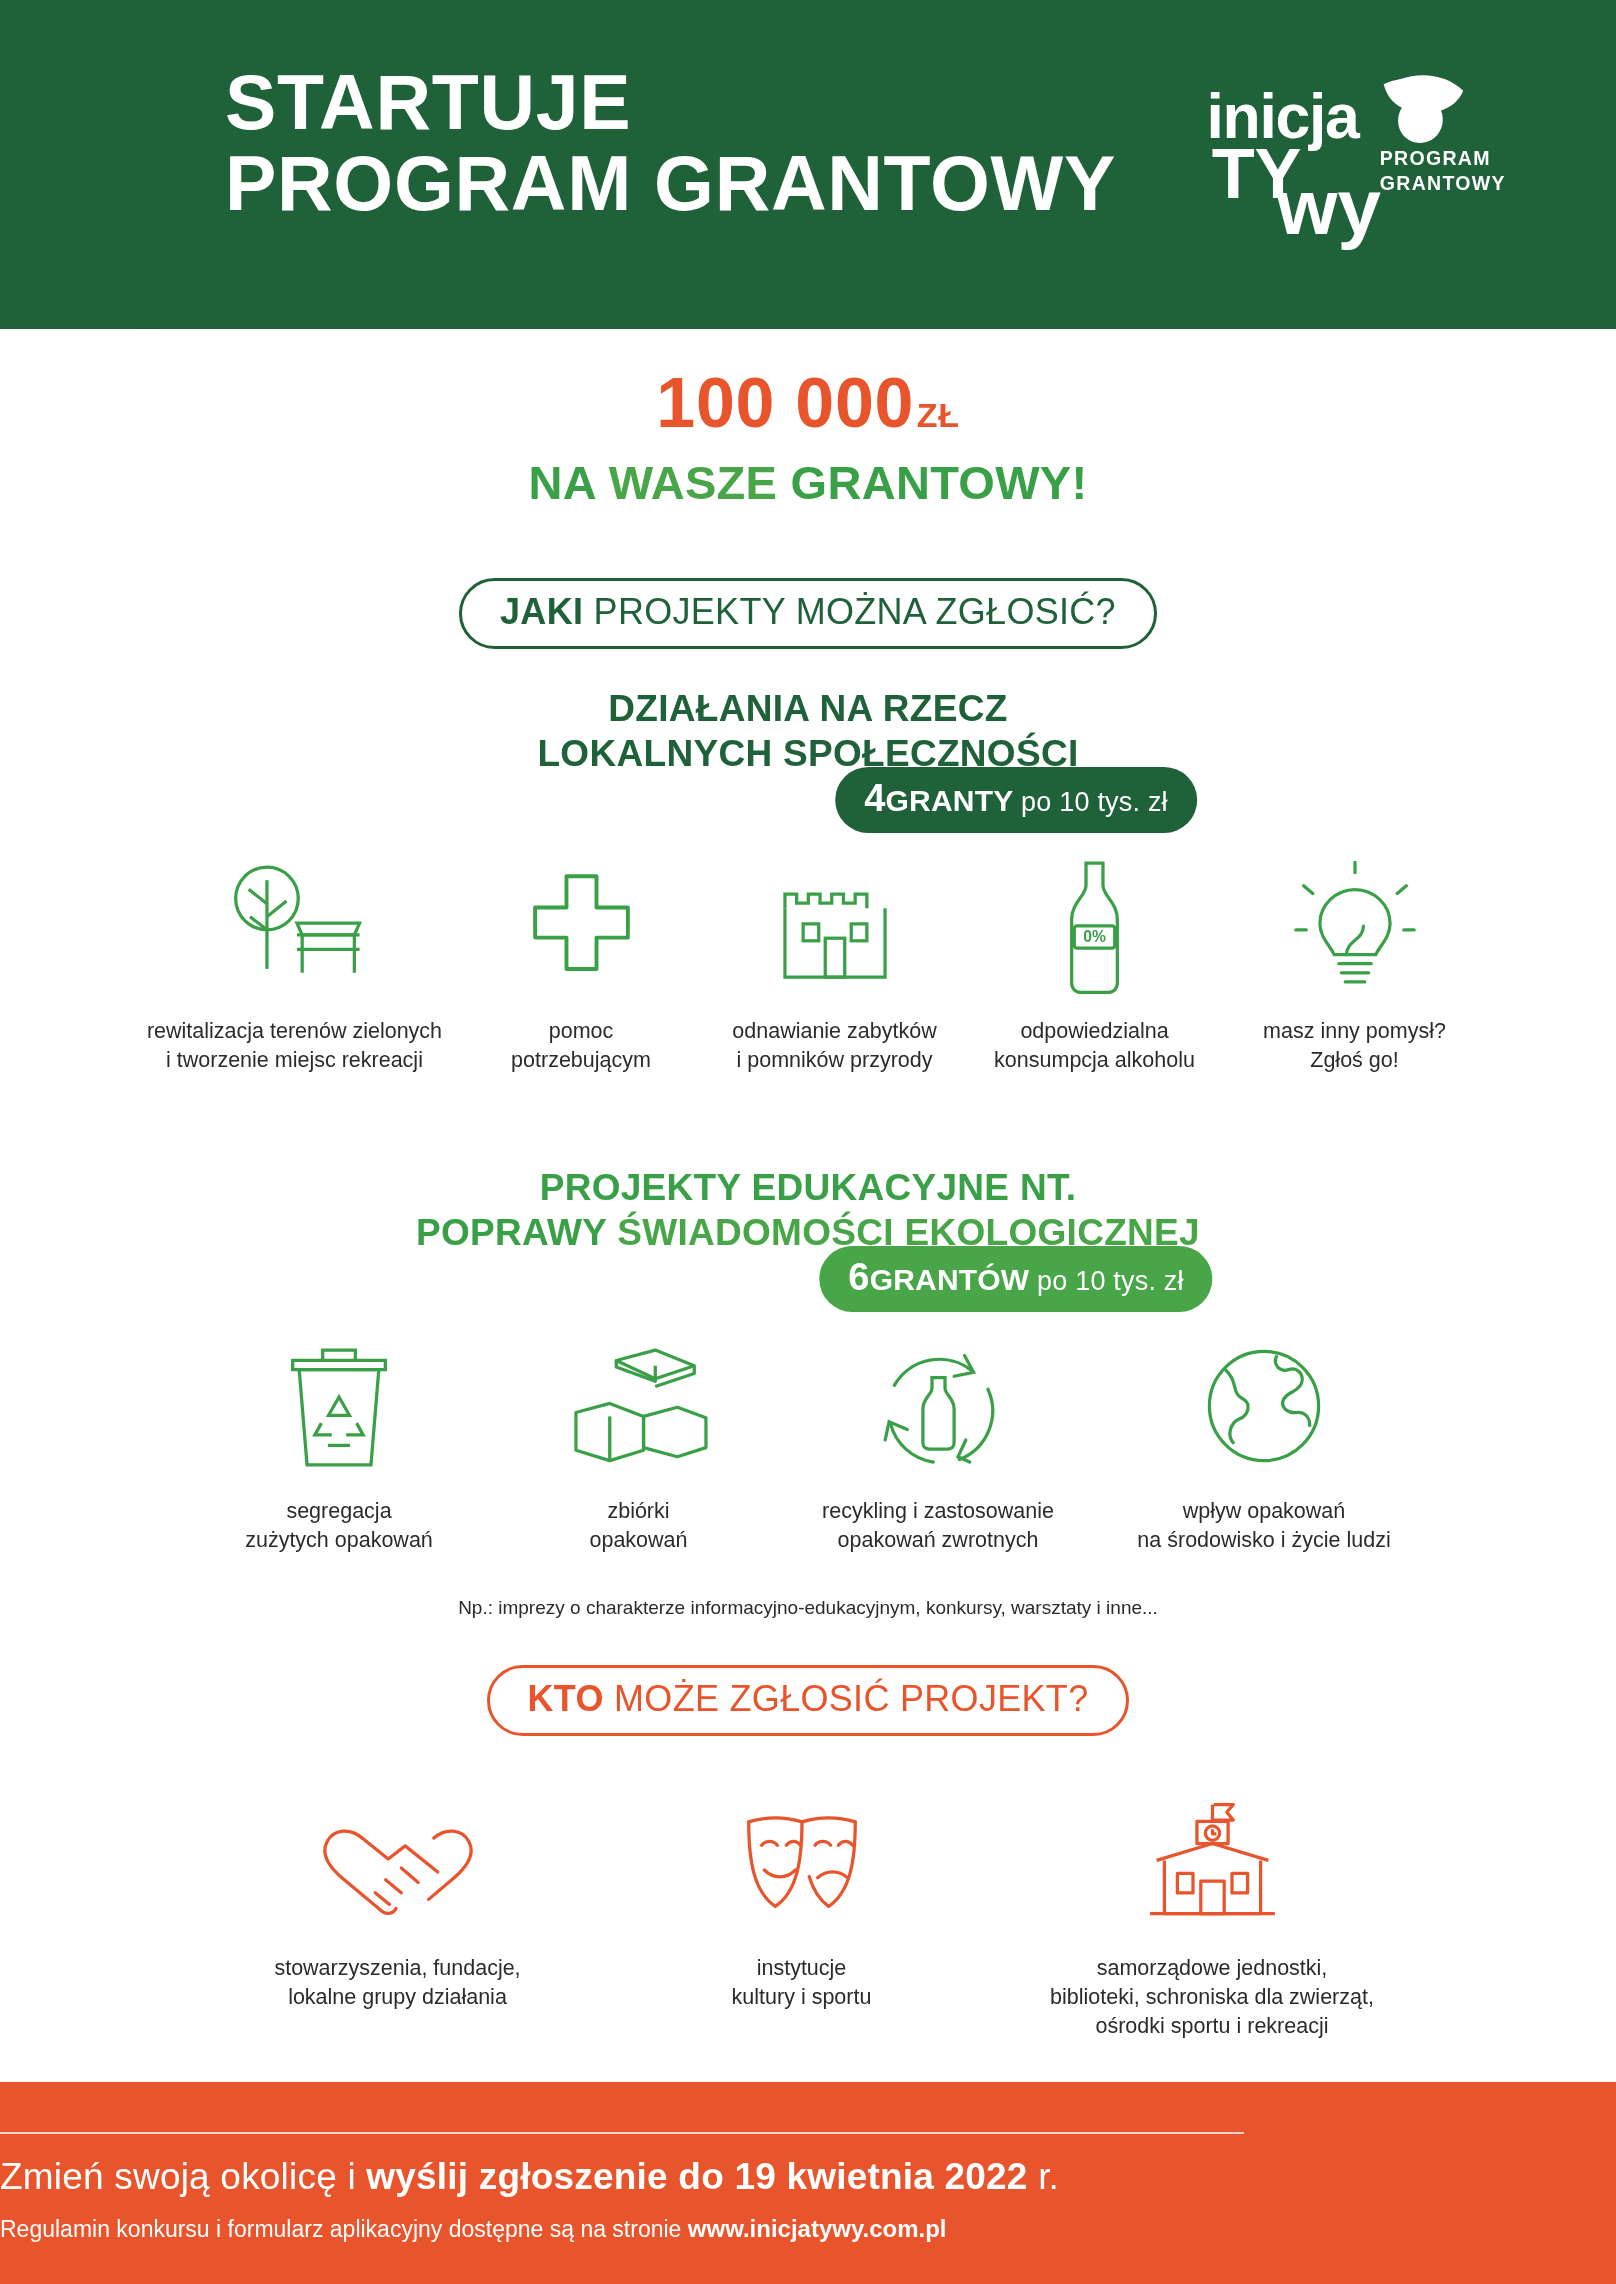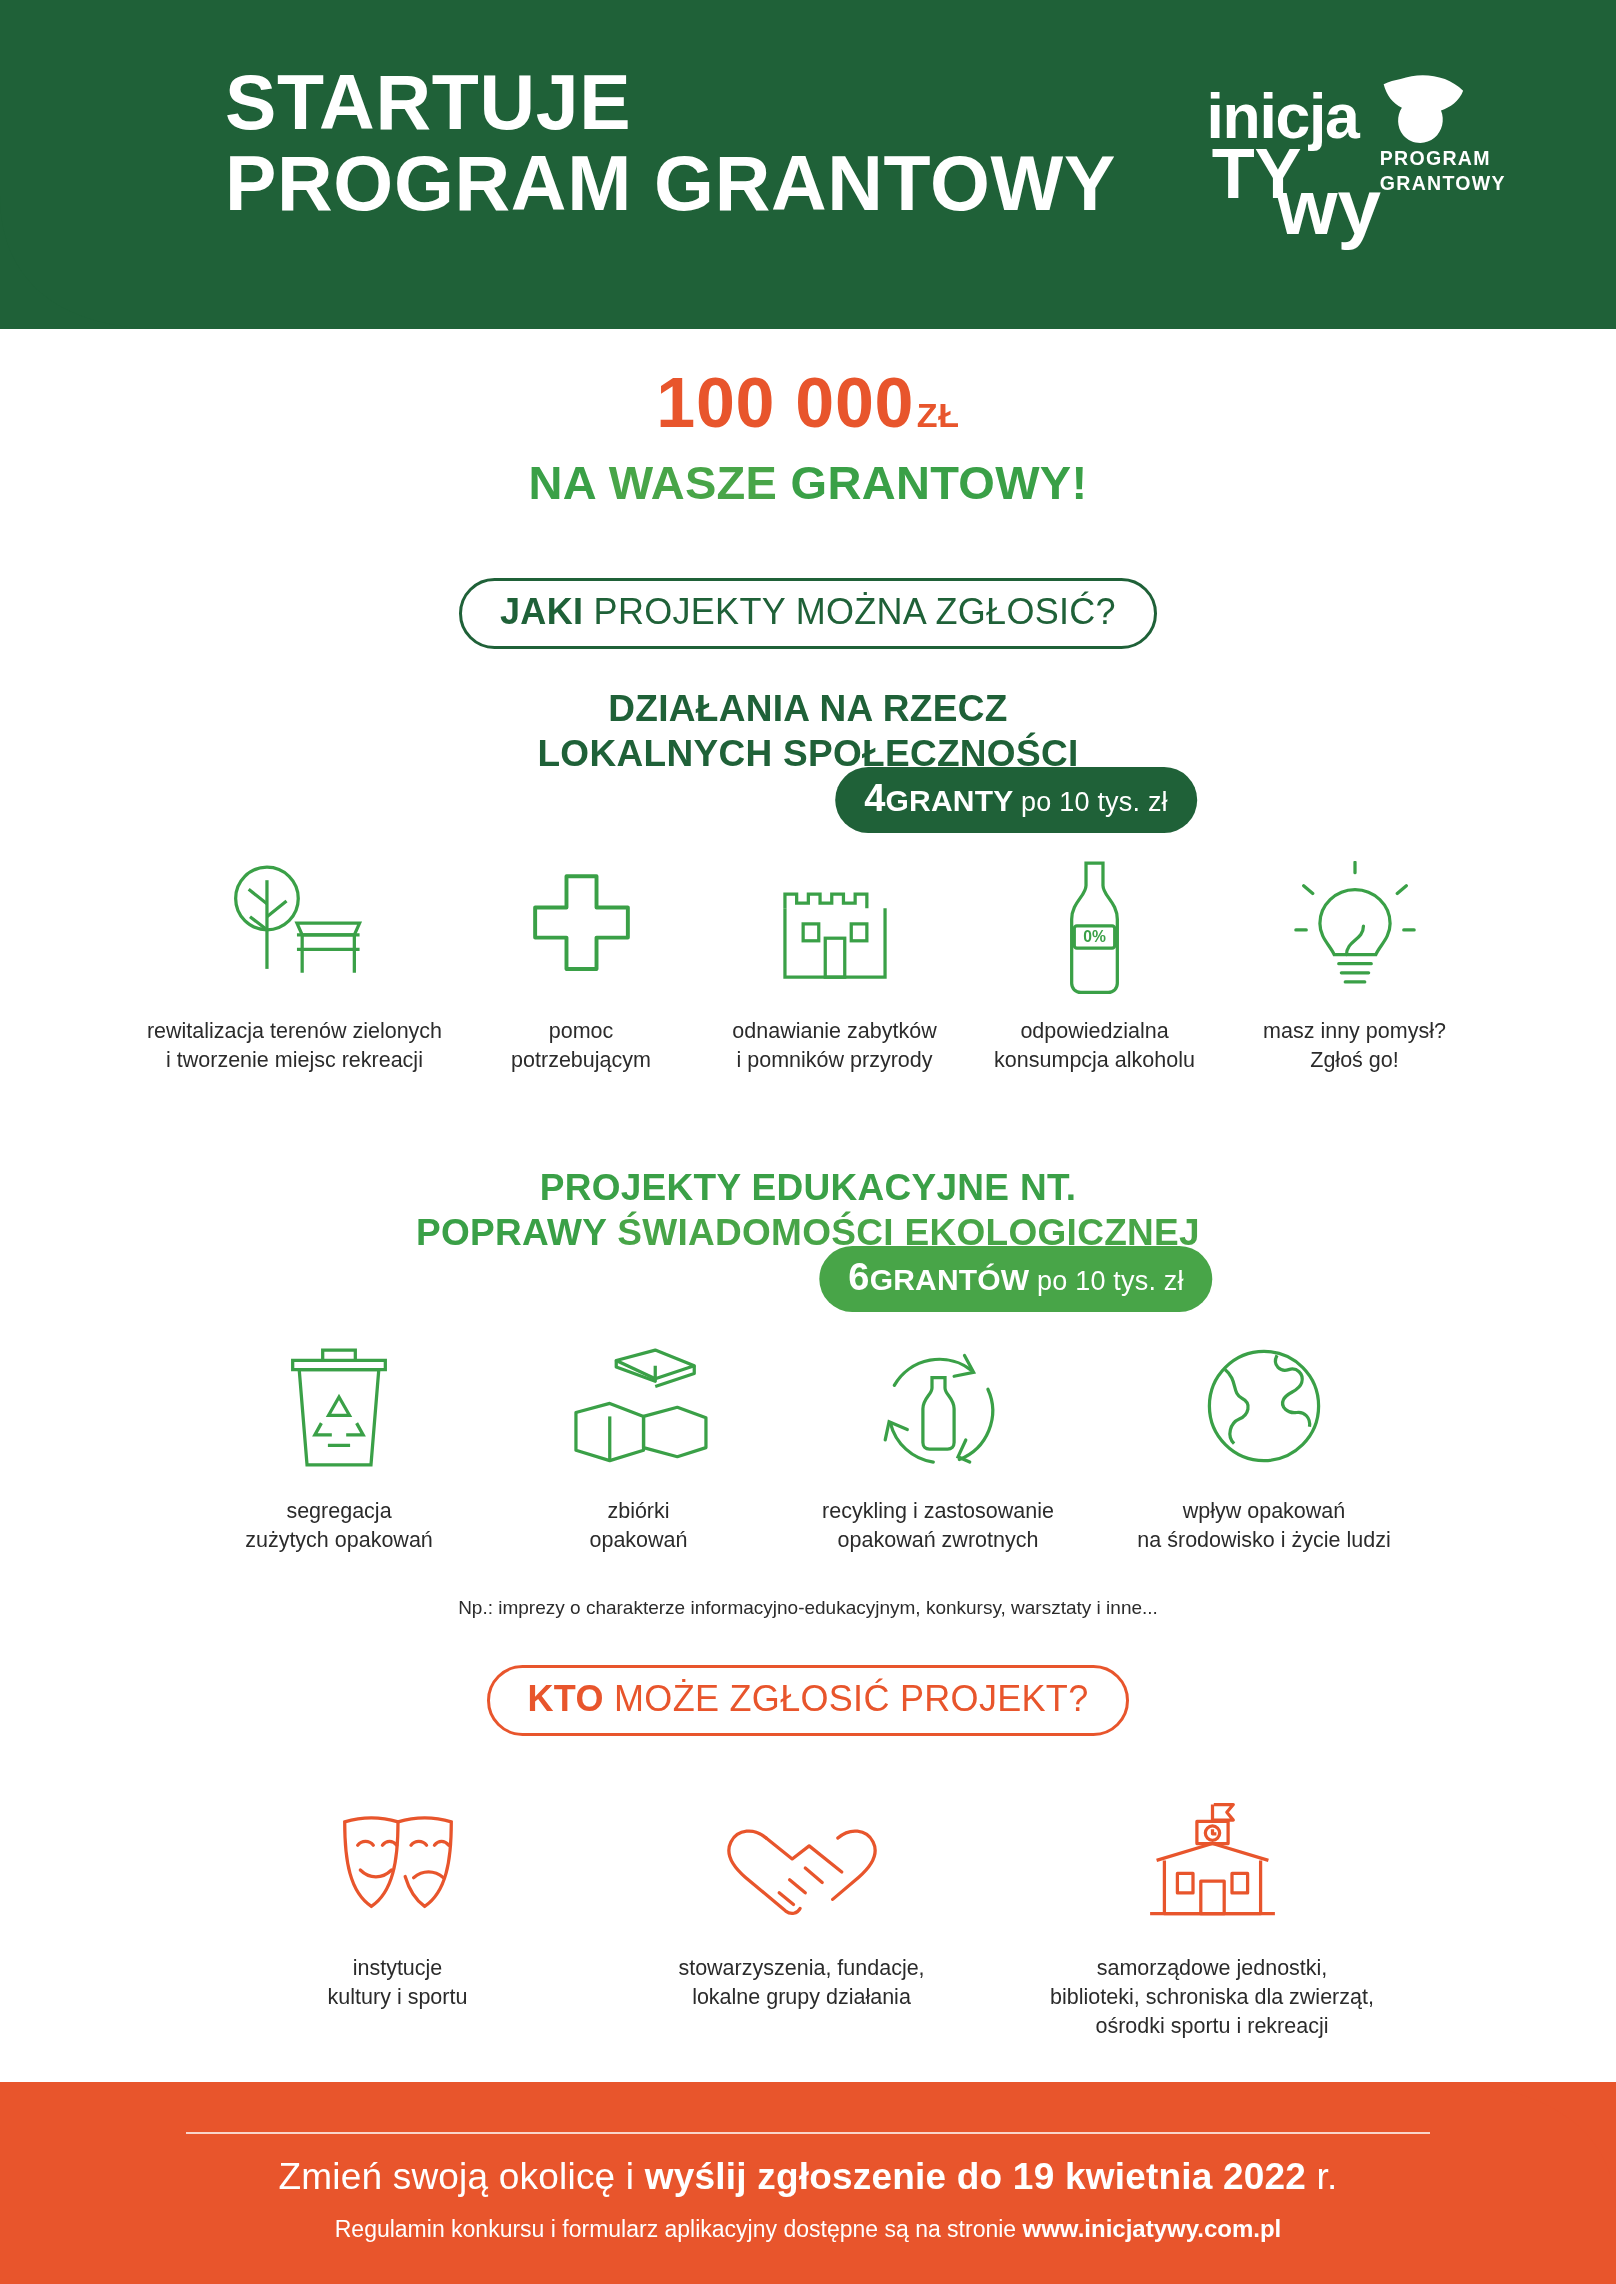--- a/index.html
+++ b/index.html
@@ -191,21 +191,21 @@
     height:202px;
     background:var(--orange);
     overflow:hidden;
   }
   .footer-shape{position:absolute;top:0;left:0;width:100%;height:202px;}
   .footer-content{
     position:absolute;
     left:0;right:0;top:0;bottom:0;
     display:flex;
     flex-direction:column;
-    align-items:center;
+    align-items:flex-start;
     justify-content:center;
     color:#fff;
     padding-top:8px;
   }
   .footer-rule{
     width:1244px;
     height:2px;
     background:rgba(255,255,255,0.75);
     margin-bottom:22px;
   }
@@ -424,44 +424,44 @@
 
   <div class="center sec-q2" style="margin-top:46px;">
     <div class="pill orange">
       <b>KTO</b><span> MOŻE ZGŁOSIĆ PROJEKT?</span>
     </div>
   </div>
 
   <div class="icons" style="margin-top:49px;">
     <div class="icon-item" style="width:404px;">
       <div class="icon-art">
+        <svg width="150" height="111" viewBox="0 0 230 170" fill="none" stroke="#e8552c" stroke-width="5" stroke-linejoin="round" stroke-linecap="round">
+          <path d="M60 46 c-18 -16 -44 -14 -54 6 c-10 20 6 40 22 54 l62 52 c8 6 18 4 22 -4"></path>
+          <path d="M170 46 c18 -16 44 -14 54 6 c10 20 -6 40 -22 54 l-40 34"></path>
+          <path d="M60 46 l40 32 l26 -20 l50 40"></path>
+          <path d="M96 110 l24 20 M80 130 l22 18 M120 92 l26 22"></path>
+        </svg>
+      </div>
+      <div class="icon-caption">stowarzyszenia, fundacje,
+lokalne grupy działania</div>
+    </div>
+
+    <div class="icon-item" style="width:404px;">
+      <div class="icon-art">
         <svg width="130" height="117" viewBox="0 0 200 180" fill="none" stroke="#e8552c" stroke-width="5" stroke-linecap="round">
           <path d="M18 26 c26 -8 56 -8 82 0 c0 60 -8 108 -41 130 C26 134 18 86 18 26 Z"></path>
           <path d="M100 26 c26 -8 56 -8 82 0 c0 60 -8 108 -41 130 c-14 -10 -24 -26 -30 -46"></path>
           <path d="M38 62 c6 -8 18 -8 24 0 M76 62 c6 -8 16 -8 22 0"></path>
           <path d="M42 100 c14 14 34 14 48 0"></path>
           <path d="M120 62 c6 -8 18 -8 24 0 M156 62 c6 -8 16 -8 22 0"></path>
           <path d="M124 112 c14 -12 32 -12 46 0"></path>
         </svg>
       </div>
       <div class="icon-caption">instytucje
 kultury i sportu</div>
-    </div>
-
-    <div class="icon-item" style="width:404px;">
-      <div class="icon-art">
-        <svg width="150" height="111" viewBox="0 0 230 170" fill="none" stroke="#e8552c" stroke-width="5" stroke-linejoin="round" stroke-linecap="round">
-          <path d="M60 46 c-18 -16 -44 -14 -54 6 c-10 20 6 40 22 54 l62 52 c8 6 18 4 22 -4"></path>
-          <path d="M170 46 c18 -16 44 -14 54 6 c10 20 -6 40 -22 54 l-40 34"></path>
-          <path d="M60 46 l40 32 l26 -20 l50 40"></path>
-          <path d="M96 110 l24 20 M80 130 l22 18 M120 92 l26 22"></path>
-        </svg>
-      </div>
-      <div class="icon-caption">stowarzyszenia, fundacje,
-lokalne grupy działania</div>
     </div>
 
     <div class="icon-item" style="width:417px;">
       <div class="icon-art">
         <svg width="143" height="130" viewBox="0 0 220 200" fill="none" stroke="#e8552c" stroke-width="5" stroke-linejoin="round">
           <path d="M110 10 v26"></path>
           <path d="M112 10 h30 l-10 12 l10 12 h-30"></path>
           <path d="M86 36 h48 v34 H86 Z"></path>
           <circle cx="110" cy="54" r="11"></circle>
           <path d="M110 48 v7 h6"></path>

